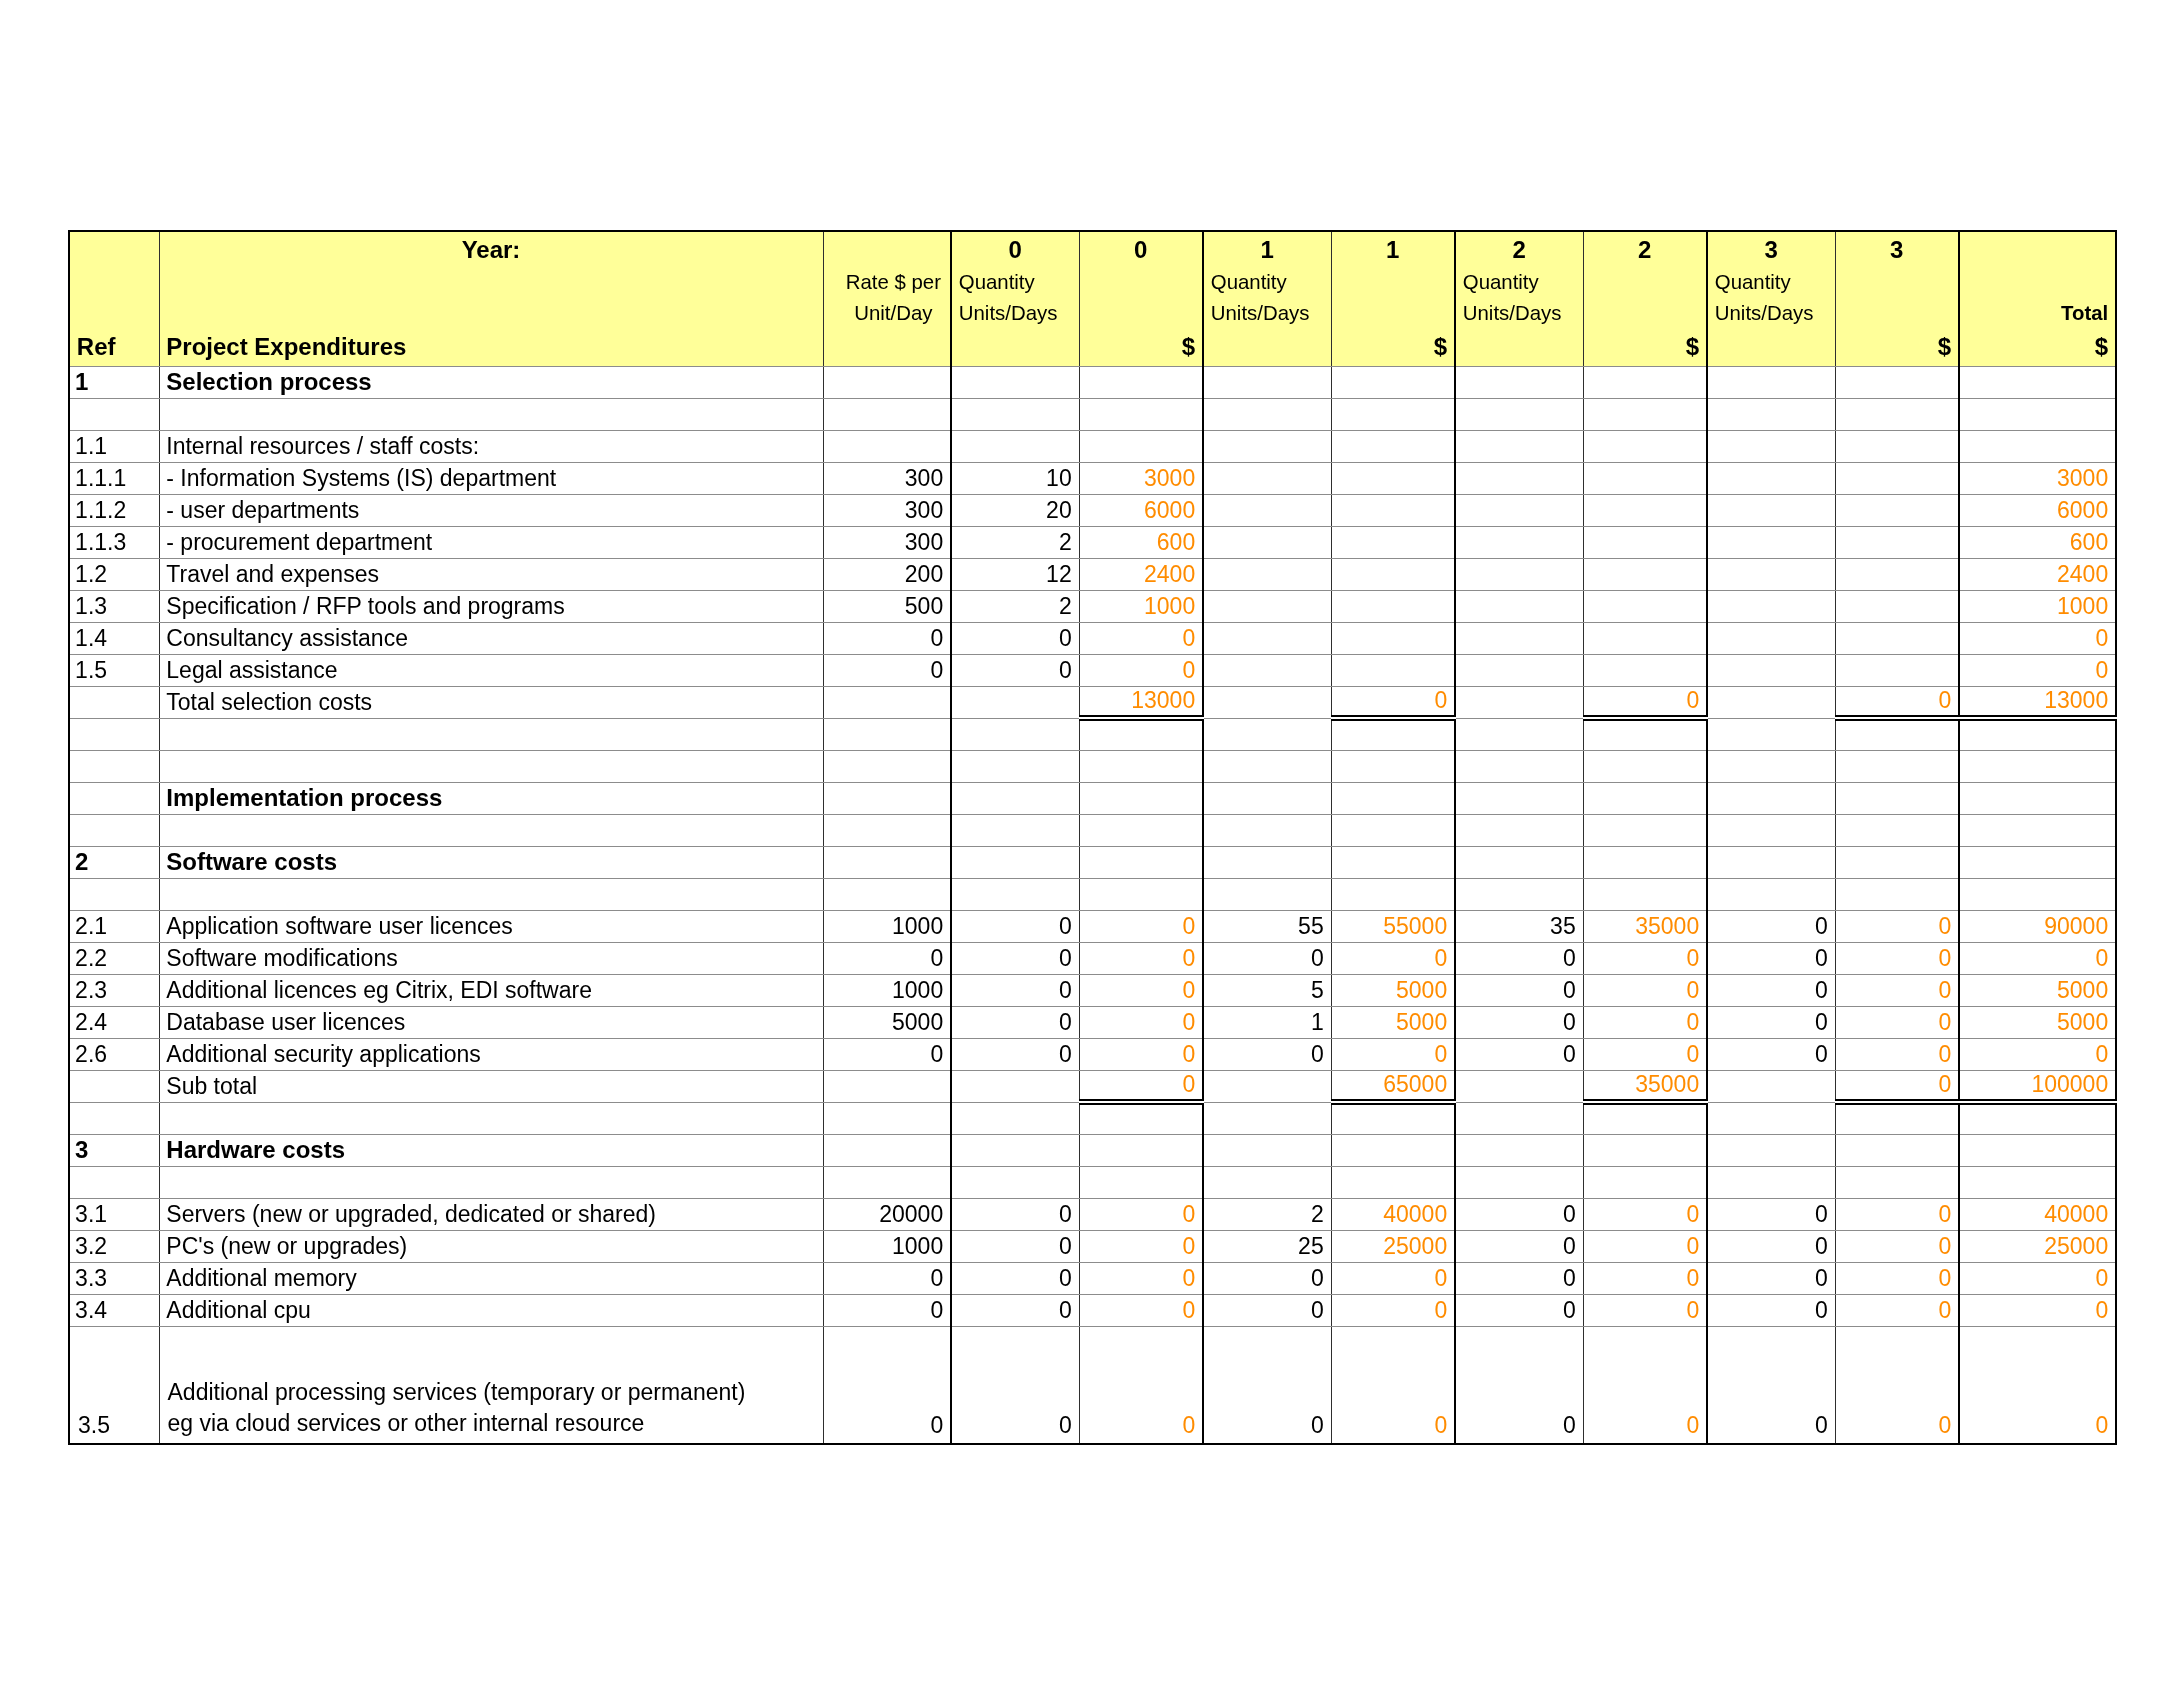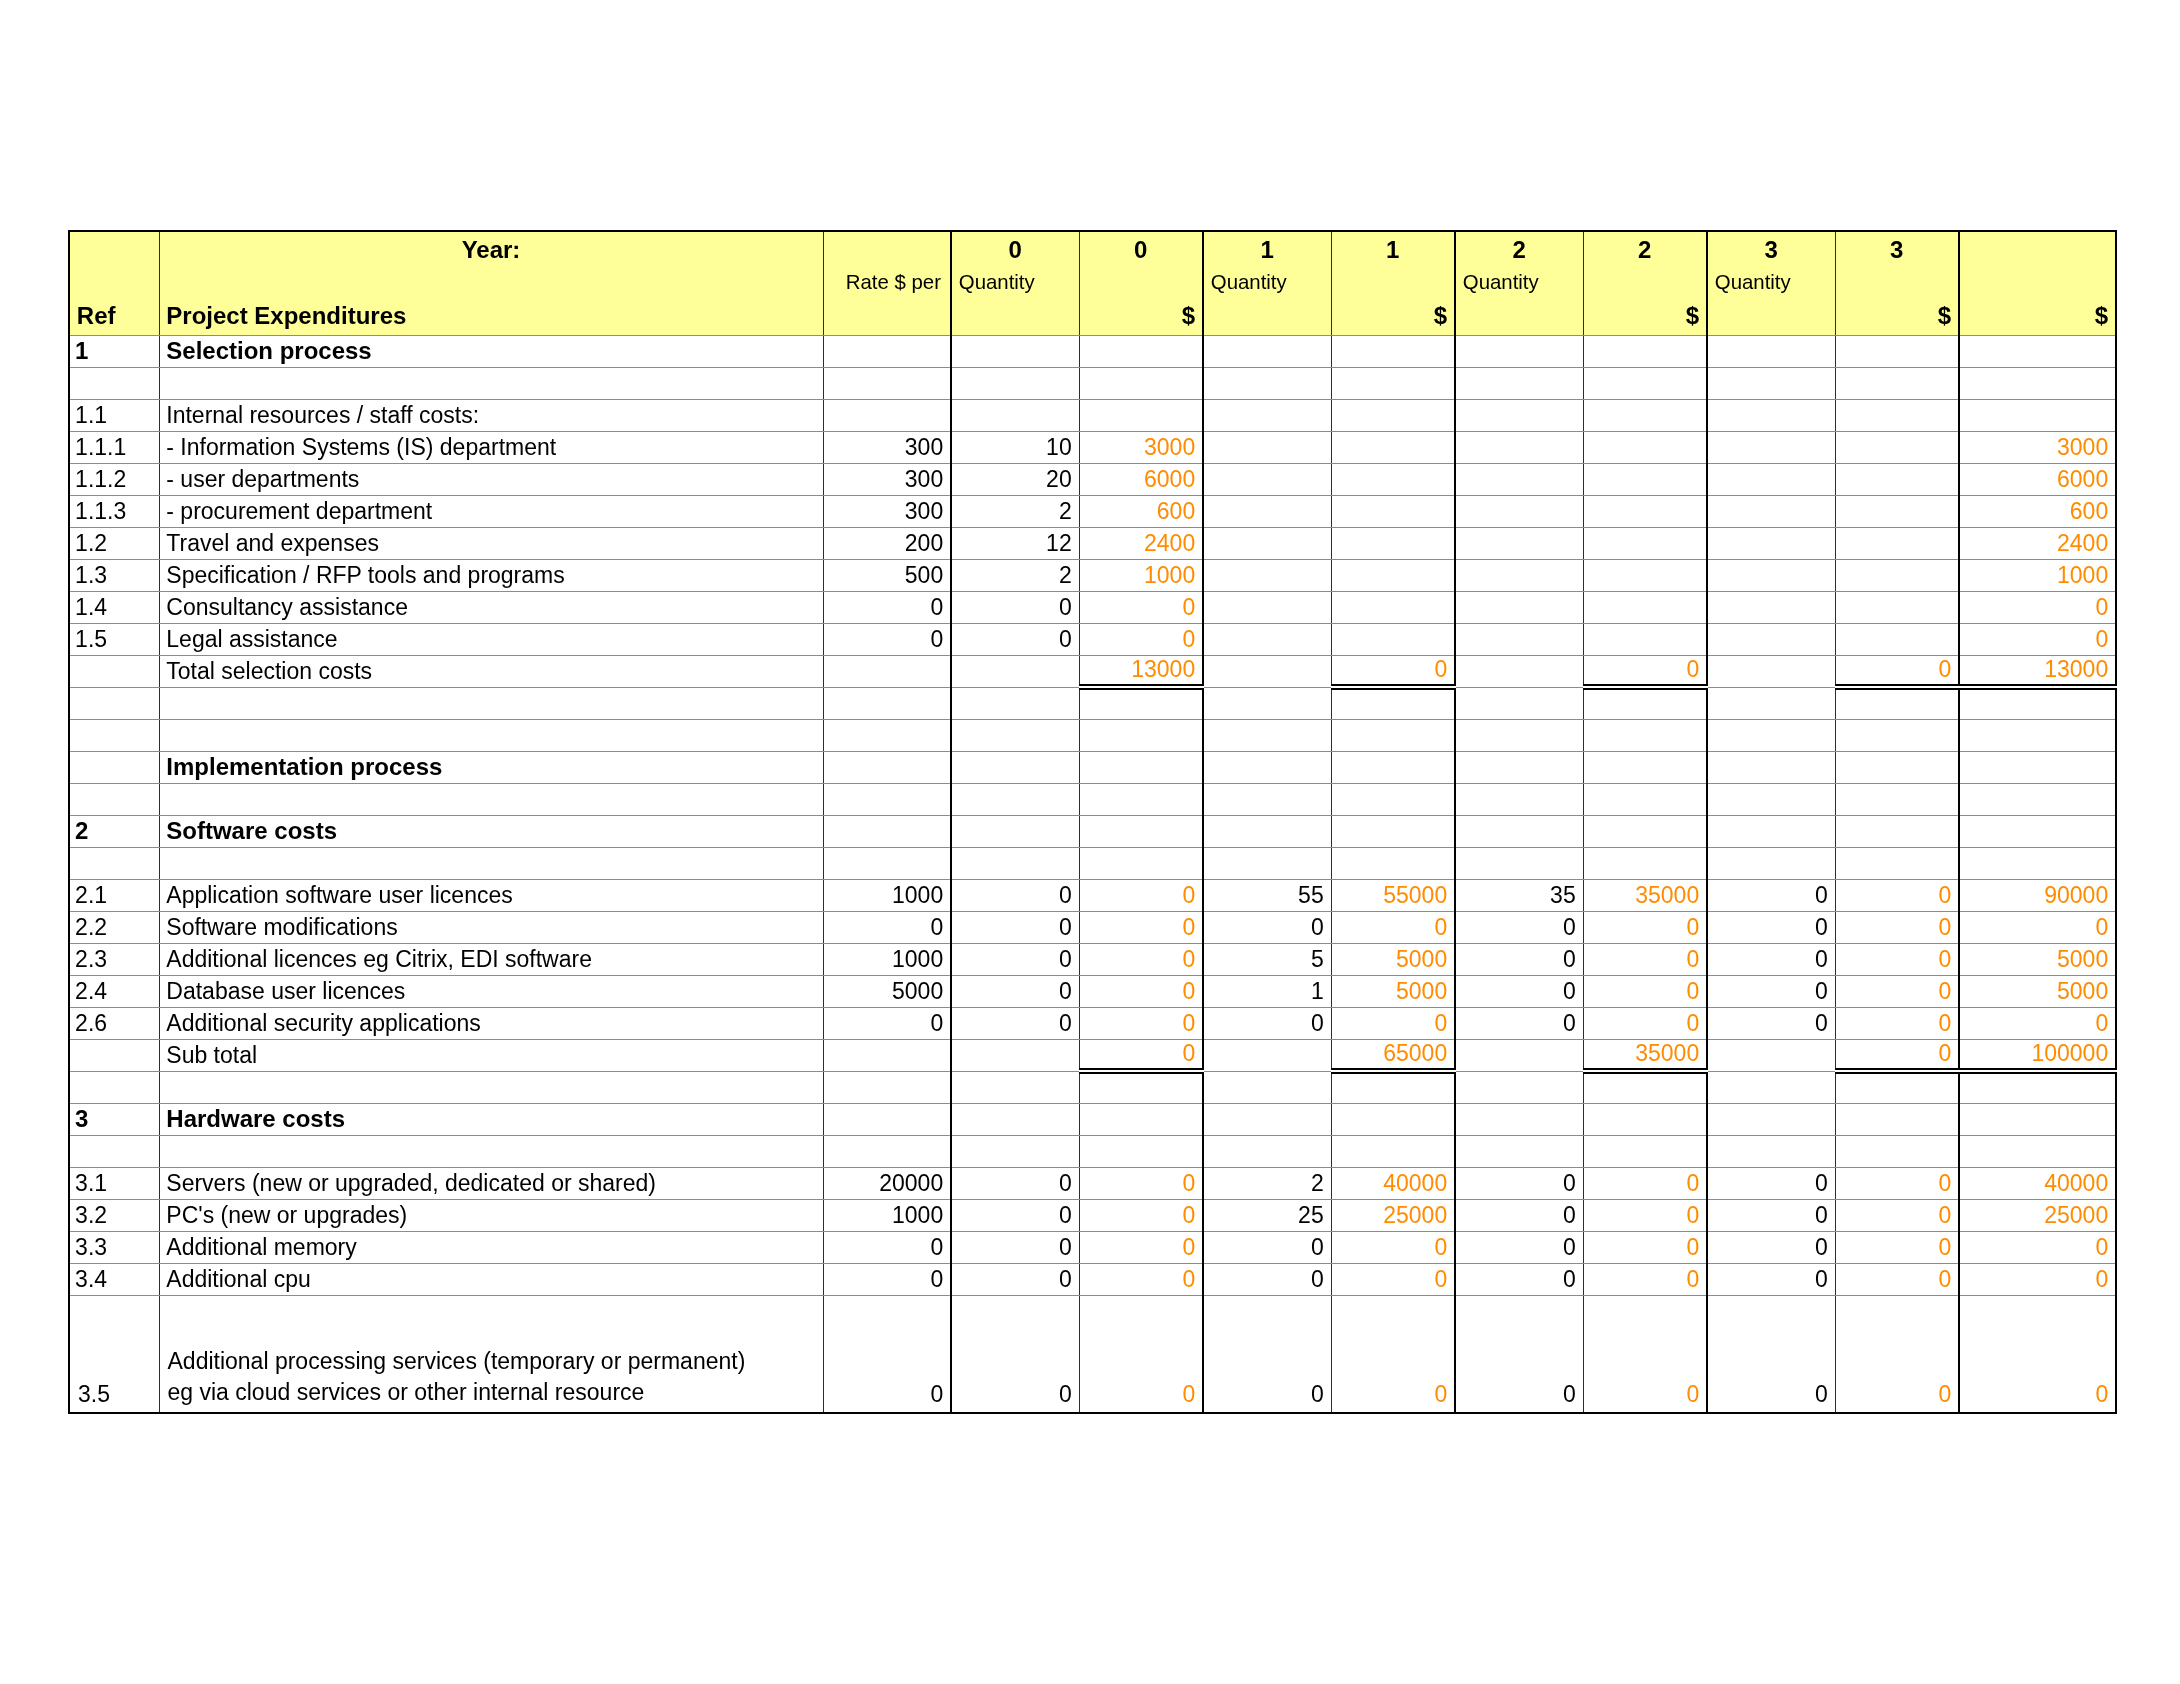--- a/index.html
+++ b/index.html
@@ -105,20 +105,34 @@
         <td class="sub-left thick">Quantity</td>
         <td></td>
         <td class="sub-left thick">Quantity</td>
         <td></td>
         <td class="sub-left thick">Quantity</td>
         <td></td>
         <td class="sub-left thick">Quantity</td>
         <td></td>
         <td class="thick"></td>
       </tr>
+      <tr class="h3">
+        <td></td>
+        <td></td>
+        <td class="sub-center">Unit/Day</td>
+        <td class="sub-left thick">Units/Days</td>
+        <td></td>
+        <td class="sub-left thick">Units/Days</td>
+        <td></td>
+        <td class="sub-left thick">Units/Days</td>
+        <td></td>
+        <td class="sub-left thick">Units/Days</td>
+        <td></td>
+        <td class="right bold thick">Total</td>
+      </tr>
       <tr class="h4">
         <td>Ref</td>
         <td>Project Expenditures</td>
         <td></td>
         <td class="thick"></td>
         <td class="right">$</td>
         <td class="thick"></td>
         <td class="right">$</td>
         <td class="thick"></td>
         <td class="right">$</td>

